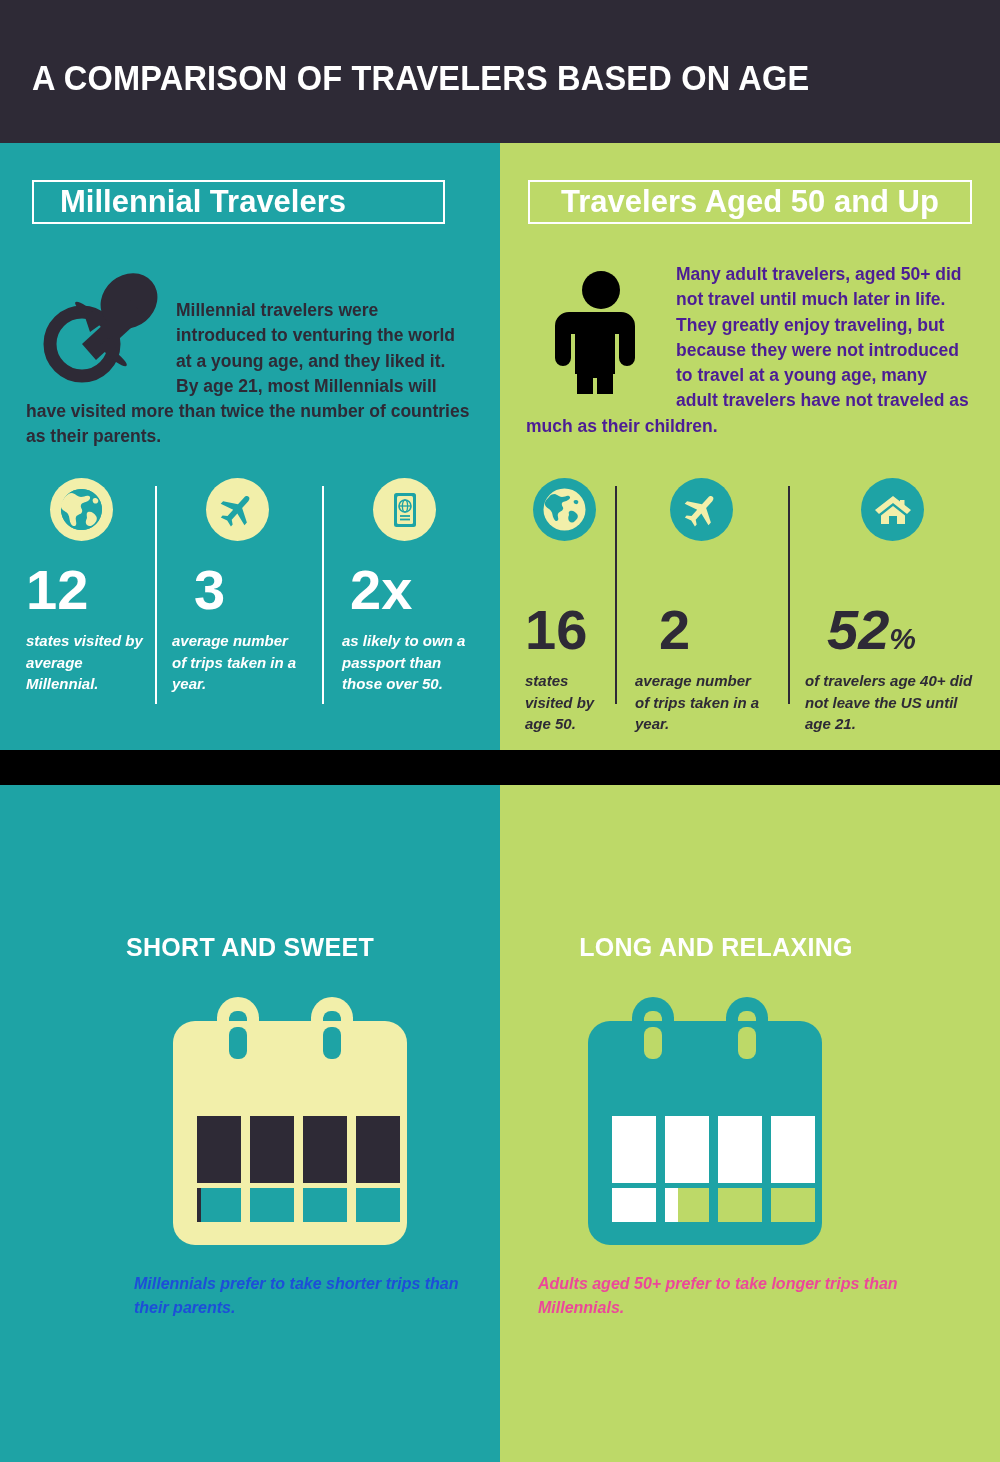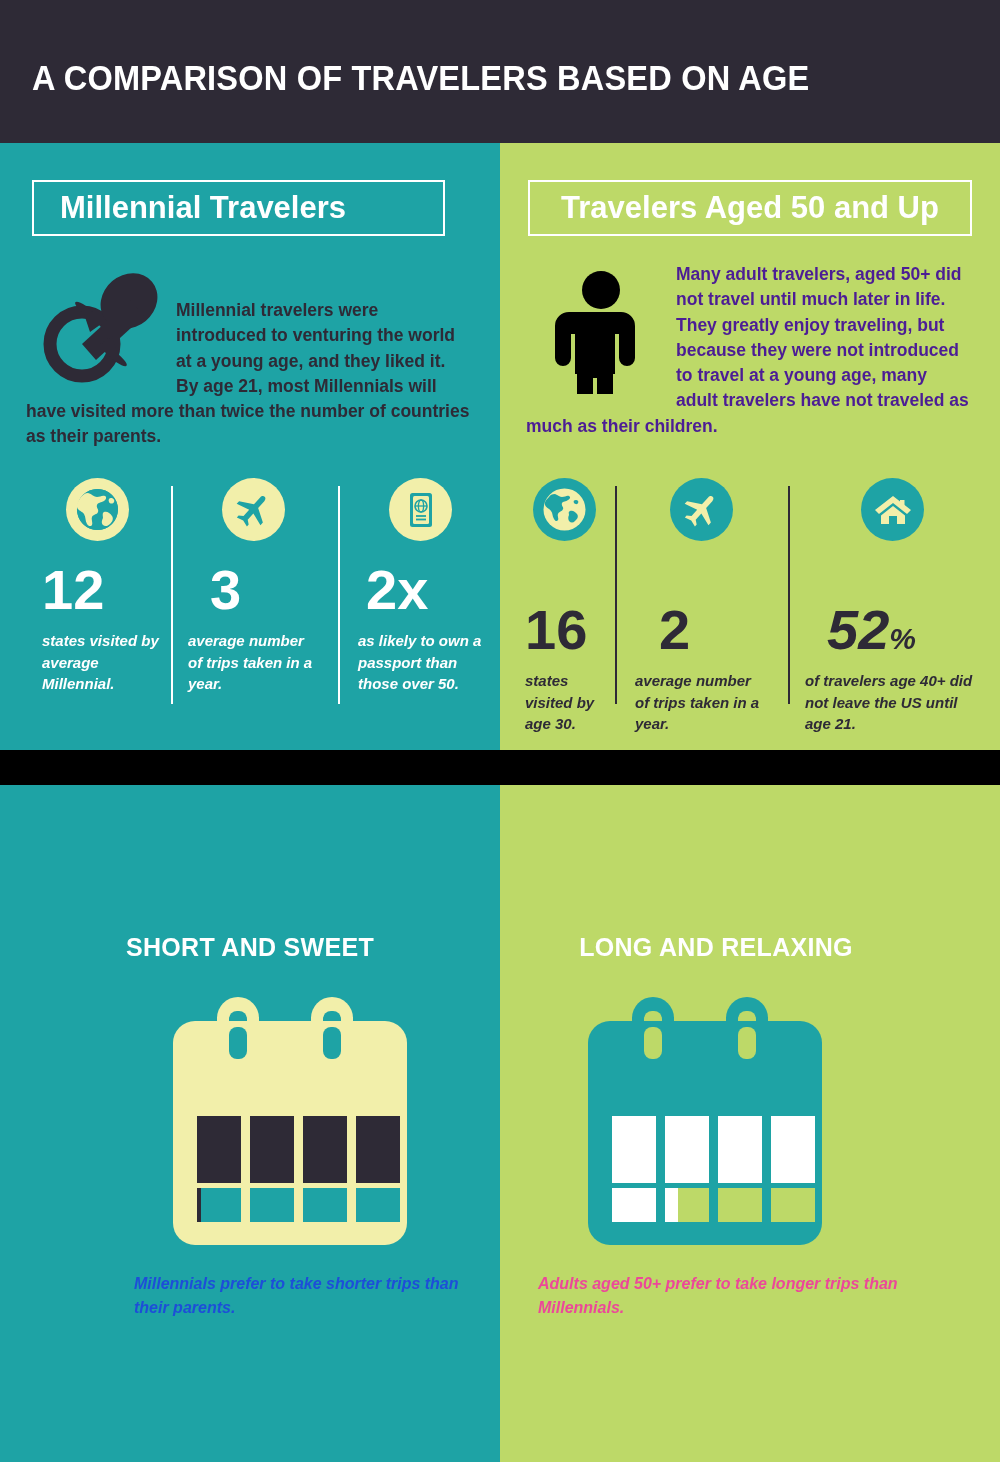--- a/index.html
+++ b/index.html
@@ -44,21 +44,21 @@
     background:#1ea3a5;
   }
   #bottom-right-panel {
     position:absolute; left:500px; top:785px; width:500px; height:677px;
     background:#bdd968;
   }
 
   
   .title-box {
     position:absolute; border:2px solid #ffffff;
-    height:56px; display:flex; align-items:center;
+    height:44px; display:flex; align-items:center;
   }
   .title-box span {
     color:#ffffff; font-size:31px; font-weight:bold; white-space:nowrap;
   }
   #title-box-left  { left:32px;  top:180px; width:413px; padding-left:26px; }
   #title-box-right { left:528px; top:180px; width:444px; padding-left:26px;
                      justify-content:center; padding-right:26px; }
 
   
   .intro-block { position:absolute; width:444px; }
@@ -69,21 +69,21 @@
   }
   .intro-text {
     font-size:17.5px; line-height:25.3px; font-weight:bold;
     text-align:left; color:#2e2a36;
   }
   #intro-left .intro-text  { color:#2e2a36;margin-top:36px; }
   #intro-right .intro-text { color:#4c1d95; }
 
   
   .stats-row { position:absolute; top:478px; height:240px; }
-  #stats-left  { left:16px;   width:403px; }
+  #stats-left  { left:0px;   width:403px; }
   #stats-right { left:500px; width:500px; }
 
   .stat-col { position:absolute; top:0; }
   .stat-icon-wrap { position:absolute; top:0; }
   .stat-circle {
     width:63px; height:63px; border-radius:50%;
     display:flex; align-items:center; justify-content:center;
     position:relative;
   }
   .stat-circle.cream { background:#f2efaa; }
@@ -233,21 +233,21 @@
       <div class="stat-circle teal">
         <svg width="47" height="47" viewBox="0 0 47 47" aria-hidden="true">
           <circle cx="23.5" cy="23.5" r="21" fill="#f2efaa"></circle>
           <path d="M14 8 c3 1 5 3 7 3 c3 0 5 -2 7 -1 c2 1 1 3 -1 4 c-2 2 -5 1 -6 3 c-1 3 2 4 1 6 c-1 3 -4 2 -5 5 c-1 2 1 4 0 6 c-1 2 -3 1 -4 -1 c-2 -3 -1 -6 -3 -8 c-2 -3 -5 -3 -6 -6 c-1 -3 2 -6 4 -8 c1 -2 3 -3 6 -3 Z" fill="#1ea3a5"></path>
           <path d="M29 25 c3 -1 5 1 7 3 c2 3 0 5 -2 7 c-2 2 -4 2 -6 0 c-1 -2 -1 -4 0 -6 c0 -2 -1 -3 1 -4 Z" fill="#1ea3a5"></path>
           <path d="M35 14 c2 0 3 2 2 3 c-1 2 -3 1 -4 0 c-1 -2 0 -3 2 -3 Z" fill="#1ea3a5"></path>
         </svg>
       </div>
     </div>
     <div class="stat-number"><span>16</span></div>
-    <div class="stat-label" style="width:90px;">states visited by age 30.</div>
+    <div class="stat-label" style="width:90px;">states visited by age 50.</div>
   </div>
 
   <div class="stat-divider" style="left:115px;"></div>
 
   <div class="stat-col" style="left:135px; width:130px;">
     <div class="stat-icon-wrap" style="left:35px;">
       <div class="stat-circle teal">
         <svg width="40" height="40" viewBox="0 0 40 40" aria-hidden="true">
           <g transform="rotate(42 20 20)" fill="#f2efaa">
             <path d="M19 3 c1.6 0 2.8 1.6 2.8 3.6 v9.2 l13.2 7.6 v3.6 l-13.2 -4 v8.4 l4 3 v2.6 l-6.8 -2 l-6.8 2 v-2.6 l4 -3 v-8.4 l-13.2 4 v-3.6 l13.2 -7.6 v-9.2 c0 -2 1.2 -3.6 2.8 -3.6 Z"></path>

